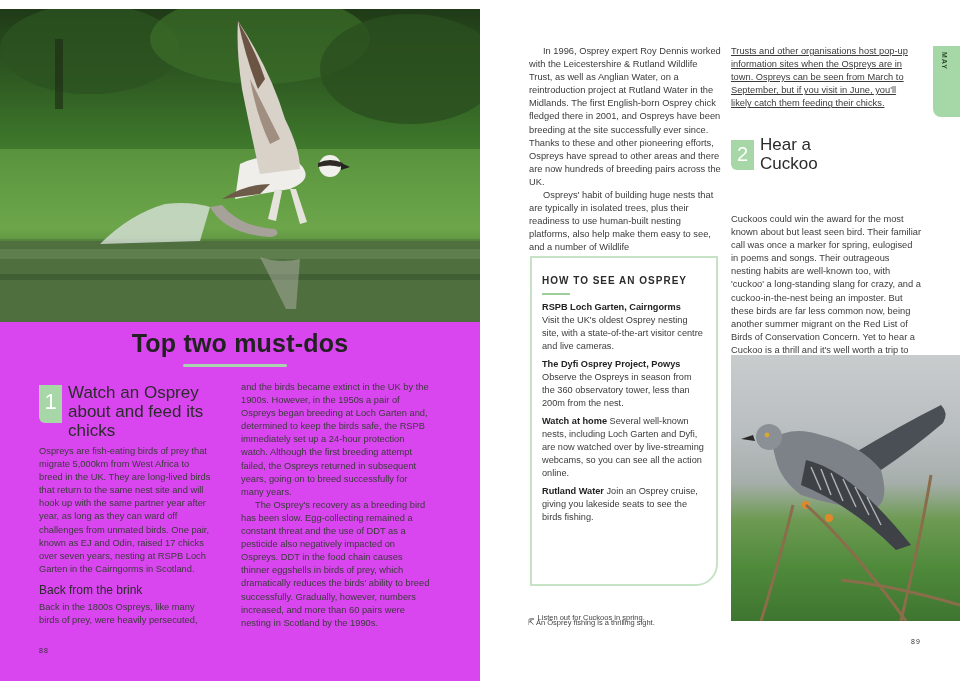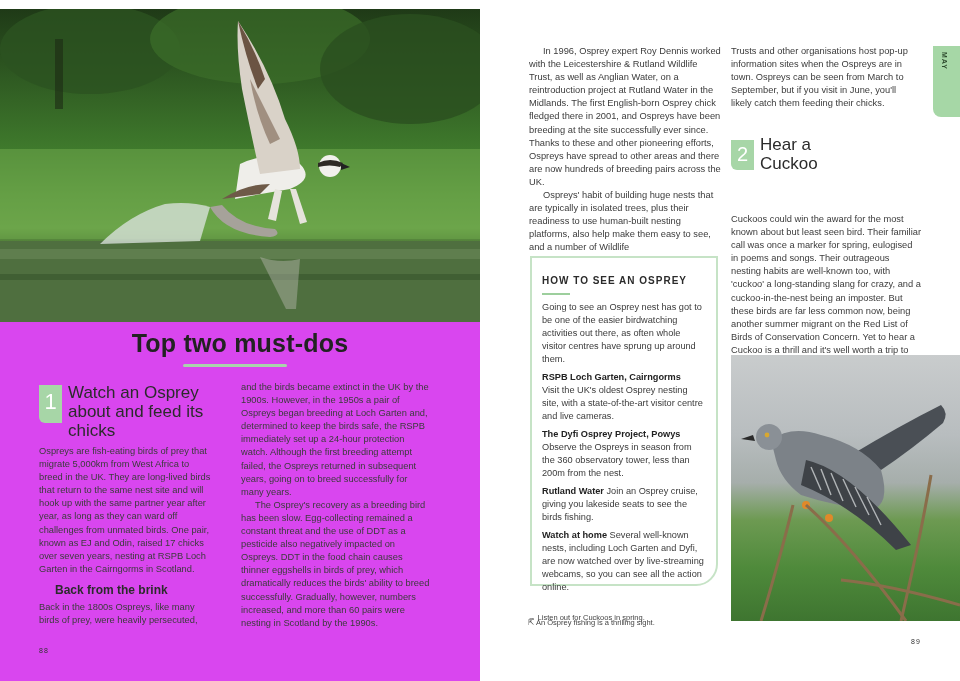--- a/index.html
+++ b/index.html
@@ -19,21 +19,21 @@
   .photo-osprey svg { position: absolute; left: 0; top: 0; }
 
   .main-title { position: absolute; left: 0; width: 480px; top: 320px; text-align: center; font-size: 25px; font-weight: bold; color: #222; letter-spacing: 0.2px; }
   .title-rule { position: absolute; left: 183px; top: 355px; width: 104px; height: 3px; background: #a9d3ac; border-radius: 2px; }
 
   .num-box { position: absolute; width: 23px; background: #a7d6a7; color: #fff; font-size: 22px; text-align: center; border-bottom-left-radius: 6px; }
   .section-heading { position: absolute; font-size: 17px; line-height: 19px; color: #2b2b2b; }
 
   .col { position: absolute; }
 
-  .subheading { font-size: 12px; color: #2b2b2b; margin: 8px 16px 4px; font-weight: bold; }
+  .subheading { font-size: 12px; color: #2b2b2b; margin: 8px 0 4px; }
 
   
   .box { position: absolute; left: 530px; top: 256px; width: 188px; height: 330px; border: 2px solid #c6e3c6; border-bottom-right-radius: 22px; padding: 10px 12px 10px 10px; }
   .box-title { font-size: 10px; letter-spacing: 1px; font-weight: bold; color: #2b2b2b; margin-top: 7px; }
   .box-rule { width: 28px; height: 1.5px; background: #9dcf9d; margin: 7px 0 6px; }
   .box-text { font-size: 9.2px; line-height: 13px; color: #3b3b3b; }
   .box-text p { margin-bottom: 5px; }
   .box-text b { color: #222; }
 
   .caption { position: absolute; font-size: 7.5px; color: #444; }
@@ -110,38 +110,37 @@
 
 <div class="col body-text" style="left:529px; top:45px; width:192px;">
   <p class="indent">In 1996, Osprey expert Roy Dennis worked with the Leicestershire &amp; Rutland Wildlife Trust, as well as Anglian Water, on a reintroduction project at Rutland Water in the Midlands. The first English-born Osprey chick fledged there in 2001, and Ospreys have been breeding at the site successfully ever since. Thanks to these and other pioneering efforts, Ospreys have spread to other areas and there are now hundreds of breeding pairs across the UK.</p>
   <p class="indent">Ospreys' habit of building huge nests that are typically in isolated trees, plus their readiness to use human-built nesting platforms, also help make them easy to see, and a number of Wildlife</p>
 </div>
 
 <div class="box">
   <div class="box-title">HOW TO SEE AN OSPREY</div>
   <div class="box-rule"></div>
   <div class="box-text">
-    <p>Going to see an Osprey nest has got to be one of the easier birdwatching activities out there, as often whole visitor centres have sprung up around them.</p>
     <p><b>RSPB Loch Garten, Cairngorms</b><br><span>Visit the UK's oldest Osprey nesting site, with a state-of-the-art visitor centre and live cameras.</span></p>
     <p><b>The Dyfi Osprey Project, Powys</b><br><span>Observe the Ospreys in season from the 360 observatory tower, less than 200m from the nest.</span></p>
+    <p><b>Watch at home</b> <span>Several well-known nests, including Loch Garten and Dyfi, are now watched over by live-streaming webcams, so you can see all the action online.</span></p>
     <p><b>Rutland Water</b> <span>Join an Osprey cruise, giving you lakeside seats to see the birds fishing.</span></p>
-    <p><b>Watch at home</b> <span>Several well-known nests, including Loch Garten and Dyfi, are now watched over by live-streaming webcams, so you can see all the action online.</span></p>
   </div>
 </div>
 
 <div class="caption" style="left:528px; top:594px;margin-top:24px;">
   <span>⇱</span>
   <span>An Osprey fishing is a thrilling sight.</span>
 </div>
 <div class="caption" style="left:528px; top:613px;">
   <span>→</span>
   <span>Listen out for Cuckoos in spring.</span>
 </div>
 
-<div class="col body-text" style="left:731px; top:45px; width:180px;">
+<div class="col body-text" style="left:731px; top:45px; width:180px;text-decoration:underline;">
   <p>Trusts and other organisations host pop-up information sites when the Ospreys are in town. Ospreys can be seen from March to September, but if you visit in June, you'll likely catch them feeding their chicks.</p>
 </div>
 
 <div class="num-box" style="left:731px; top:140px; height:30px; line-height:29px; font-size:20px;">2</div>
 <div class="section-heading" style="left:760px; top:135px; width:80px;">Hear a Cuckoo</div>
 
 <div class="col body-text" style="left:731px; top:183px; width:190px;margin-top:30px;">
   <p>Cuckoos could win the award for the most known about but least seen bird. Their familiar call was once a marker for spring, eulogised in poems and songs. Their outrageous nesting habits are well-known too, with 'cuckoo' a long-standing slang for crazy, and a cuckoo-in-the-nest being an imposter. But these birds are far less common now, being another summer migrant on the Red List of Birds of Conservation Concern. Yet to hear a Cuckoo is a thrill and it's well worth a trip to seek one out.</p>
 </div>
 

